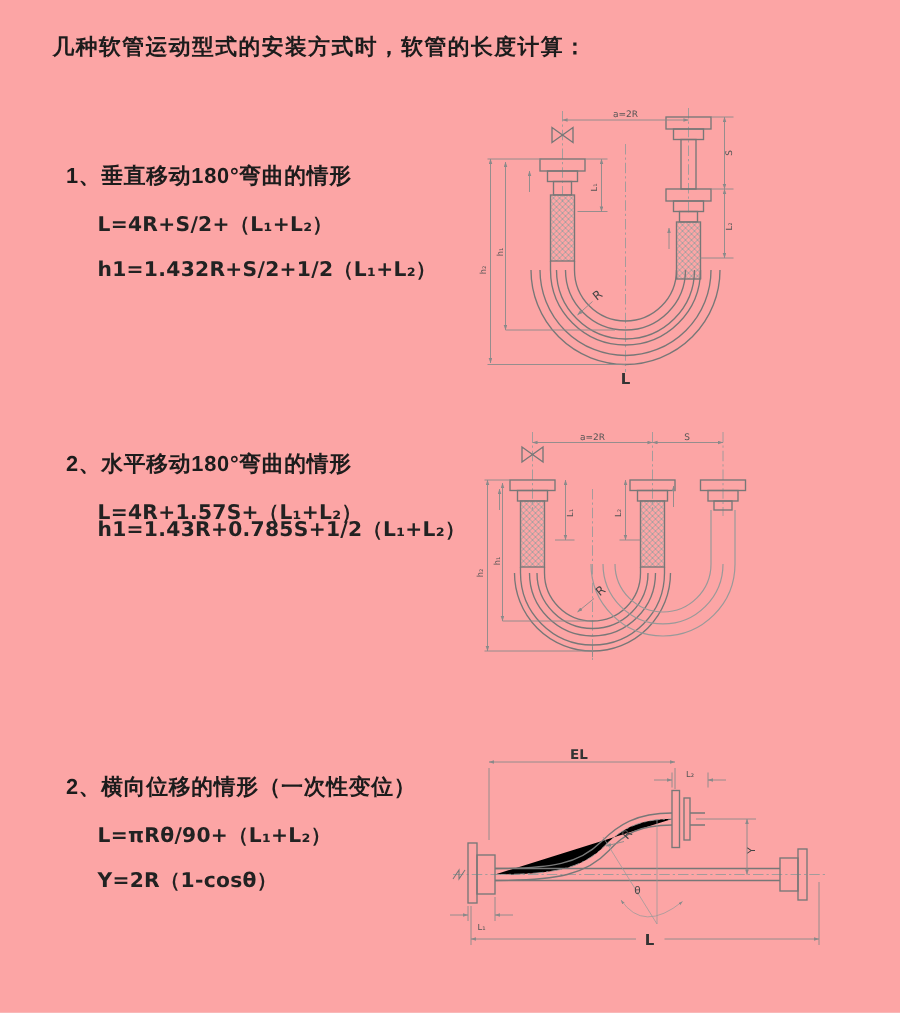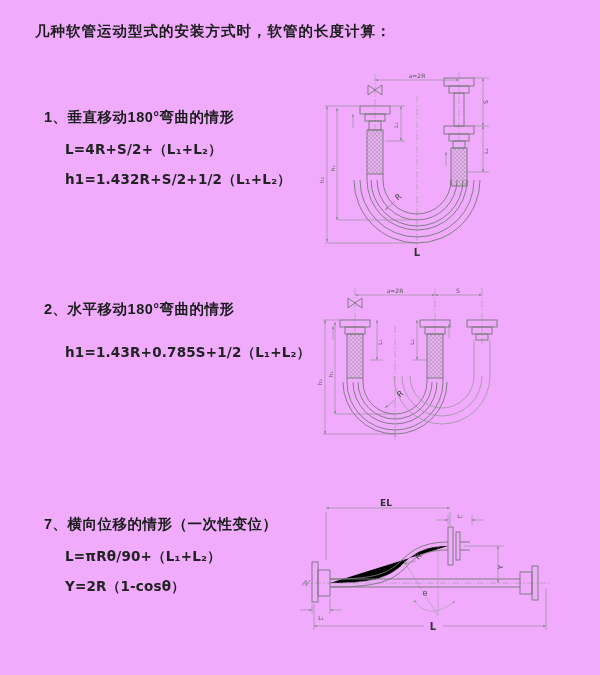--- a/index.html
+++ b/index.html
@@ -3,21 +3,21 @@
 <meta charset="utf-8">
 <style>
   html,body{margin:0;padding:0;}
   body{
     width:600px;height:675px;
     background:#f2f2f0;
     font-family:"Liberation Sans","DejaVu Sans",sans-serif;
   }
   .page{
     position:relative;width:600px;height:675px;
-    background:#f0abfc;overflow:hidden;
+    background:#fca5a5;overflow:hidden;
     color:#1c1c1c;
   }
   .title{
     position:absolute;left:35px;top:22px;
     font-size:14.5px;font-weight:700;letter-spacing:1px;
     white-space:nowrap;
   }
   .sec-heading{
     position:absolute;left:44px;
     font-size:14.5px;font-weight:700;letter-spacing:.5px;
@@ -50,23 +50,24 @@
 
 <div class="page">
 
   <div class="title">几种软管运动型式的安装方式时，软管的长度计算：</div>
 
   <div class="sec-heading" id="h1-s1">1、垂直移动180°弯曲的情形</div>
   <div class="formula" id="f1-1">L=4R+S/2+（L₁+L₂）</div>
   <div class="formula" id="f1-2">h1=1.432R+S/2+1/2（L₁+L₂）</div>
 
   <div class="sec-heading" id="h1-s2">2、水平移动180°弯曲的情形</div>
+  <div class="formula" id="f2-1">L=4R+1.57S+（L₁+L₂）</div>
   <div class="formula" id="f2-2">h1=1.43R+0.785S+1/2（L₁+L₂）</div>
 
-  <div class="sec-heading" id="h1-s3">7、横向位移的情形（一次性变位）</div>
+  <div class="sec-heading" id="h1-s3">2、横向位移的情形（一次性变位）</div>
   <div class="formula" id="f3-1">L=πRθ/90+（L₁+L₂）</div>
   <div class="formula" id="f3-2">Y=2R（1-cosθ）</div>
 
   <svg id="d1" class="diag" width="285" height="190" viewBox="0 0 285 190">
     <defs>
       <marker id="ar1" markerWidth="7" markerHeight="6" refX="5.6" refY="2" orient="auto-start-reverse">
         <path d="M0,0 L5.8,2 L0,4 Z" fill="#8a8a8a"></path>
       </marker>
       <pattern id="ht1" width="4" height="4" patternUnits="userSpaceOnUse">
         <path d="M0,0 L4,4 M4,0 L0,4" stroke="#a0a0a0" stroke-width="0.6"></path>

